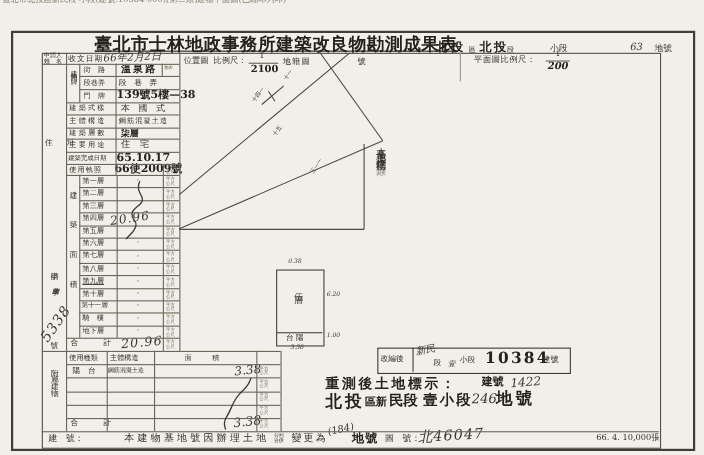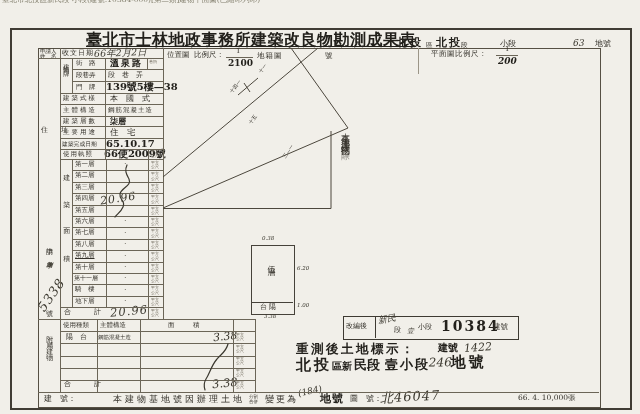--- a/index.html
+++ b/index.html
@@ -191,21 +191,21 @@
   <div class="t" style="left:113px;top:395px;font-size:9px;letter-spacing:3px;">本建物基地號因辦理土地</div>
   <div class="t" style="left:249px;top:393.5px;font-size:4.5px;line-height:5px;">
     <span>分割</span><br>
     <span>合併</span>
   </div>
   <div class="t" style="left:265px;top:395px;font-size:9px;letter-spacing:2px;">變更為</div>
   <div class="t hand" style="left:298px;top:387px;font-size:9px;transform:rotate(-12deg);">(184)</div>
   <div class="t stamp" style="left:320px;top:393px;font-size:11px;letter-spacing:1px;">地號</div>
   <div class="t" style="left:350px;top:395px;font-size:8px;">圖　號：</div>
   <div class="t hand" style="left:380px;top:390px;font-size:13px;transform:rotate(-3deg);letter-spacing:1px;">北46047</div>
-  <div class="t" style="left:518px;top:394px;font-size:7.5px;">66. 4. 10,000張</div>
+  <div class="t" style="left:542px;top:394px;font-size:7.5px;">66. 4. 10,000張</div>
 
   <div class="vl" style="left:60px;top:48px;height:344px;"></div>
   <div class="vl" style="left:163px;top:48px;height:271px;"></div>
   <div class="vl" style="left:105px;top:58px;height:101px;"></div>
   <div class="vl" style="left:72px;top:58px;height:34.5px;"></div>
   <div class="vl" style="left:147px;top:58px;height:11px;"></div>
   <div class="vl" style="left:72px;top:159px;height:148px;"></div>
   <div class="vl" style="left:106px;top:159px;height:148px;"></div>
   <div class="vl" style="left:148px;top:149px;height:170px;"></div>
   <div class="vl" style="left:418px;top:48px;height:26px;background:#9b9587;"></div>

